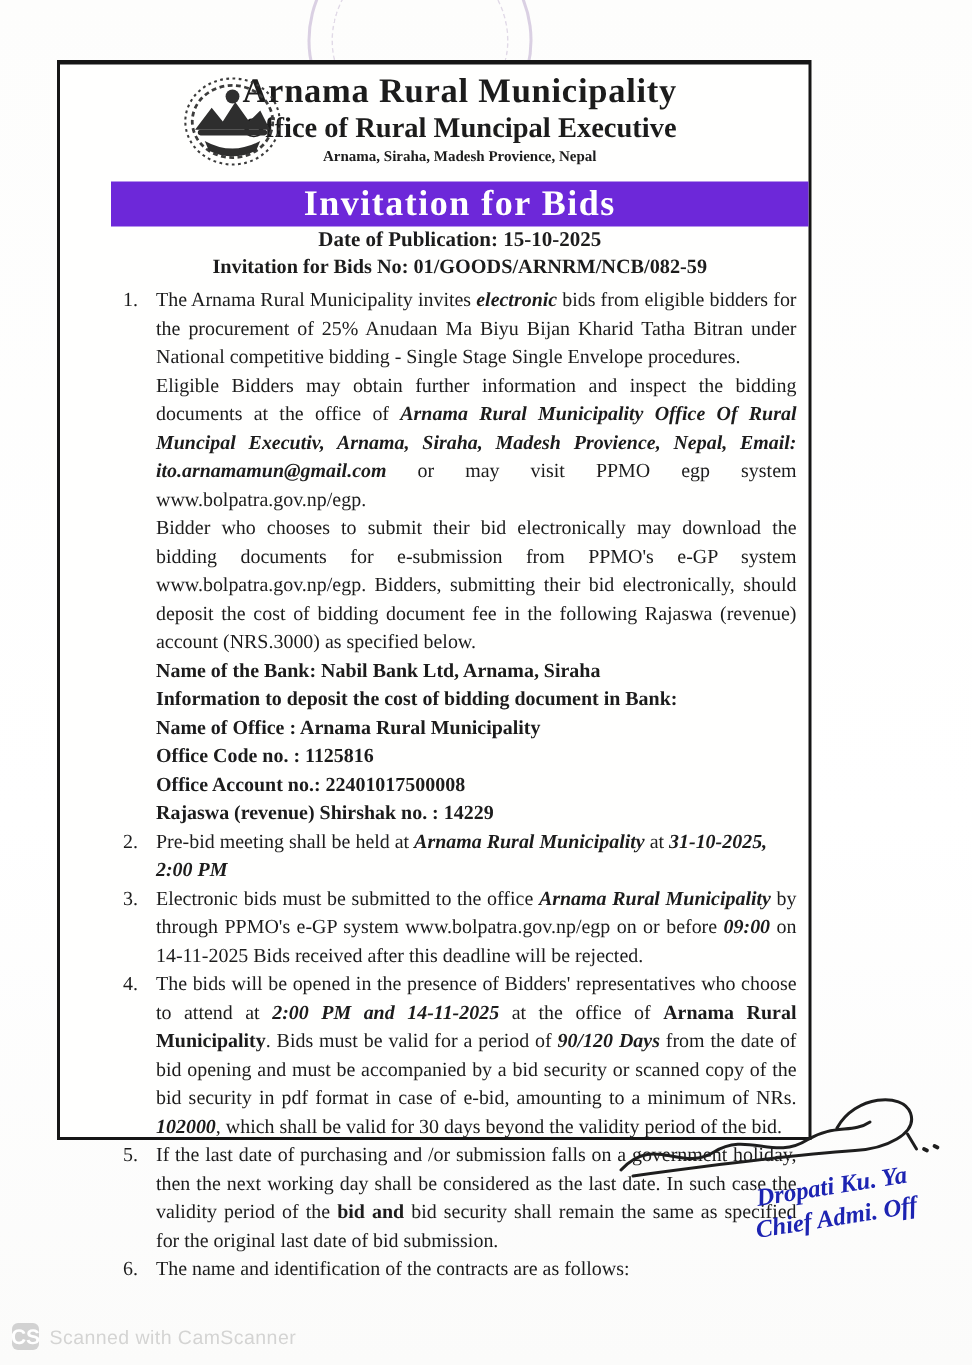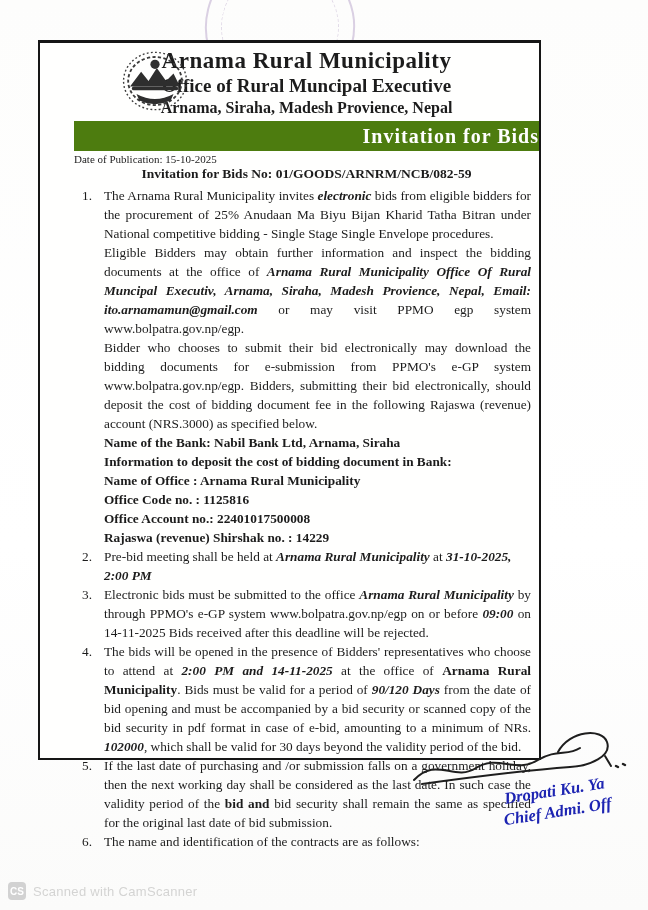--- a/index.html
+++ b/index.html
@@ -22,42 +22,42 @@
     border:2px solid #161616;
     border-top-width:3px;
     background:#fffffe;
     padding-left:34px;
   }
   
   .header { position:relative; text-align:center; padding-top:5px; height:78px; }
   .emblem { position:absolute; left:44px; top:3px; }
   .h-title   { font-size:23px; font-weight:bold; letter-spacing:.5px; }
   .h-sub     { font-size:19px; font-weight:bold; margin-top:1px; }
-  .h-addr    { font-size:16px; font-weight:bold; margin-top:2px; }
+  .h-addr    { font-size:10px; font-weight:bold; margin-top:2px; }
   
   .stamp {
     position:absolute; left:205px; top:-48px;
     width:150px; height:150px; border-radius:50%;
     border:2px solid rgba(130,95,160,.28);
     transform:rotate(14deg);
     pointer-events:none;
   }
   .stamp::before {
     content:""; position:absolute; left:14px; top:14px; right:14px; bottom:14px;
     border-radius:50%; border:1.5px dashed rgba(130,95,160,.22);
   }
   
   .banner {
-    background:#4d7c0f; color:#fff;
+    background:#6d28d9; color:#fff;
     height:30px; line-height:30px;
-    text-align:right;
-    font-size:20px; font-weight:bold;
+    text-align:center;
+    font-size:24px; font-weight:bold;
     letter-spacing:1px;
   }
-  .pub-date { font-size:11px; font-weight:normal; margin-top:2px; }
+  .pub-date { text-align:center; font-size:14px; font-weight:bold; margin-top:2px; }
   .ifb-no   { text-align:center; font-size:13.5px; font-weight:bold; margin-top:1px; }
   
   .list { margin:4px 8px 0 4px; }
   .item { display:flex; font-size:13.3px; line-height:19px; }
   .item .num { flex:none; width:26px; padding-left:4px; font-weight:normal; }
   .item .itext { flex:1; }
   .para { text-align:justify; }
   .para.noj { text-align:left; }
   .seg-b { font-weight:bold;font-family:Liberation Serif, serif; }
   
@@ -72,21 +72,21 @@
   }
   
   .cam-footer {
     position:absolute; left:8px; top:882px;
     display:flex; align-items:center; gap:7px;
     font-family:"Liberation Sans", sans-serif;
   }
   .cs-badge {
     width:18px; height:18px; border-radius:4px;
     background:#d2d2d2; color:#ffffff;
-    font-size:10px; font-weight:bold;
+    font-size:14px; font-weight:bold;
     display:flex; align-items:center; justify-content:center;text-align:right;
   }
   .cs-text { color:#d4d4d3; font-size:13px; letter-spacing:.3px; }
 </style>
 </head>
 <body>
 
 <div class="page">
 
   <div class="stamp"></div>

